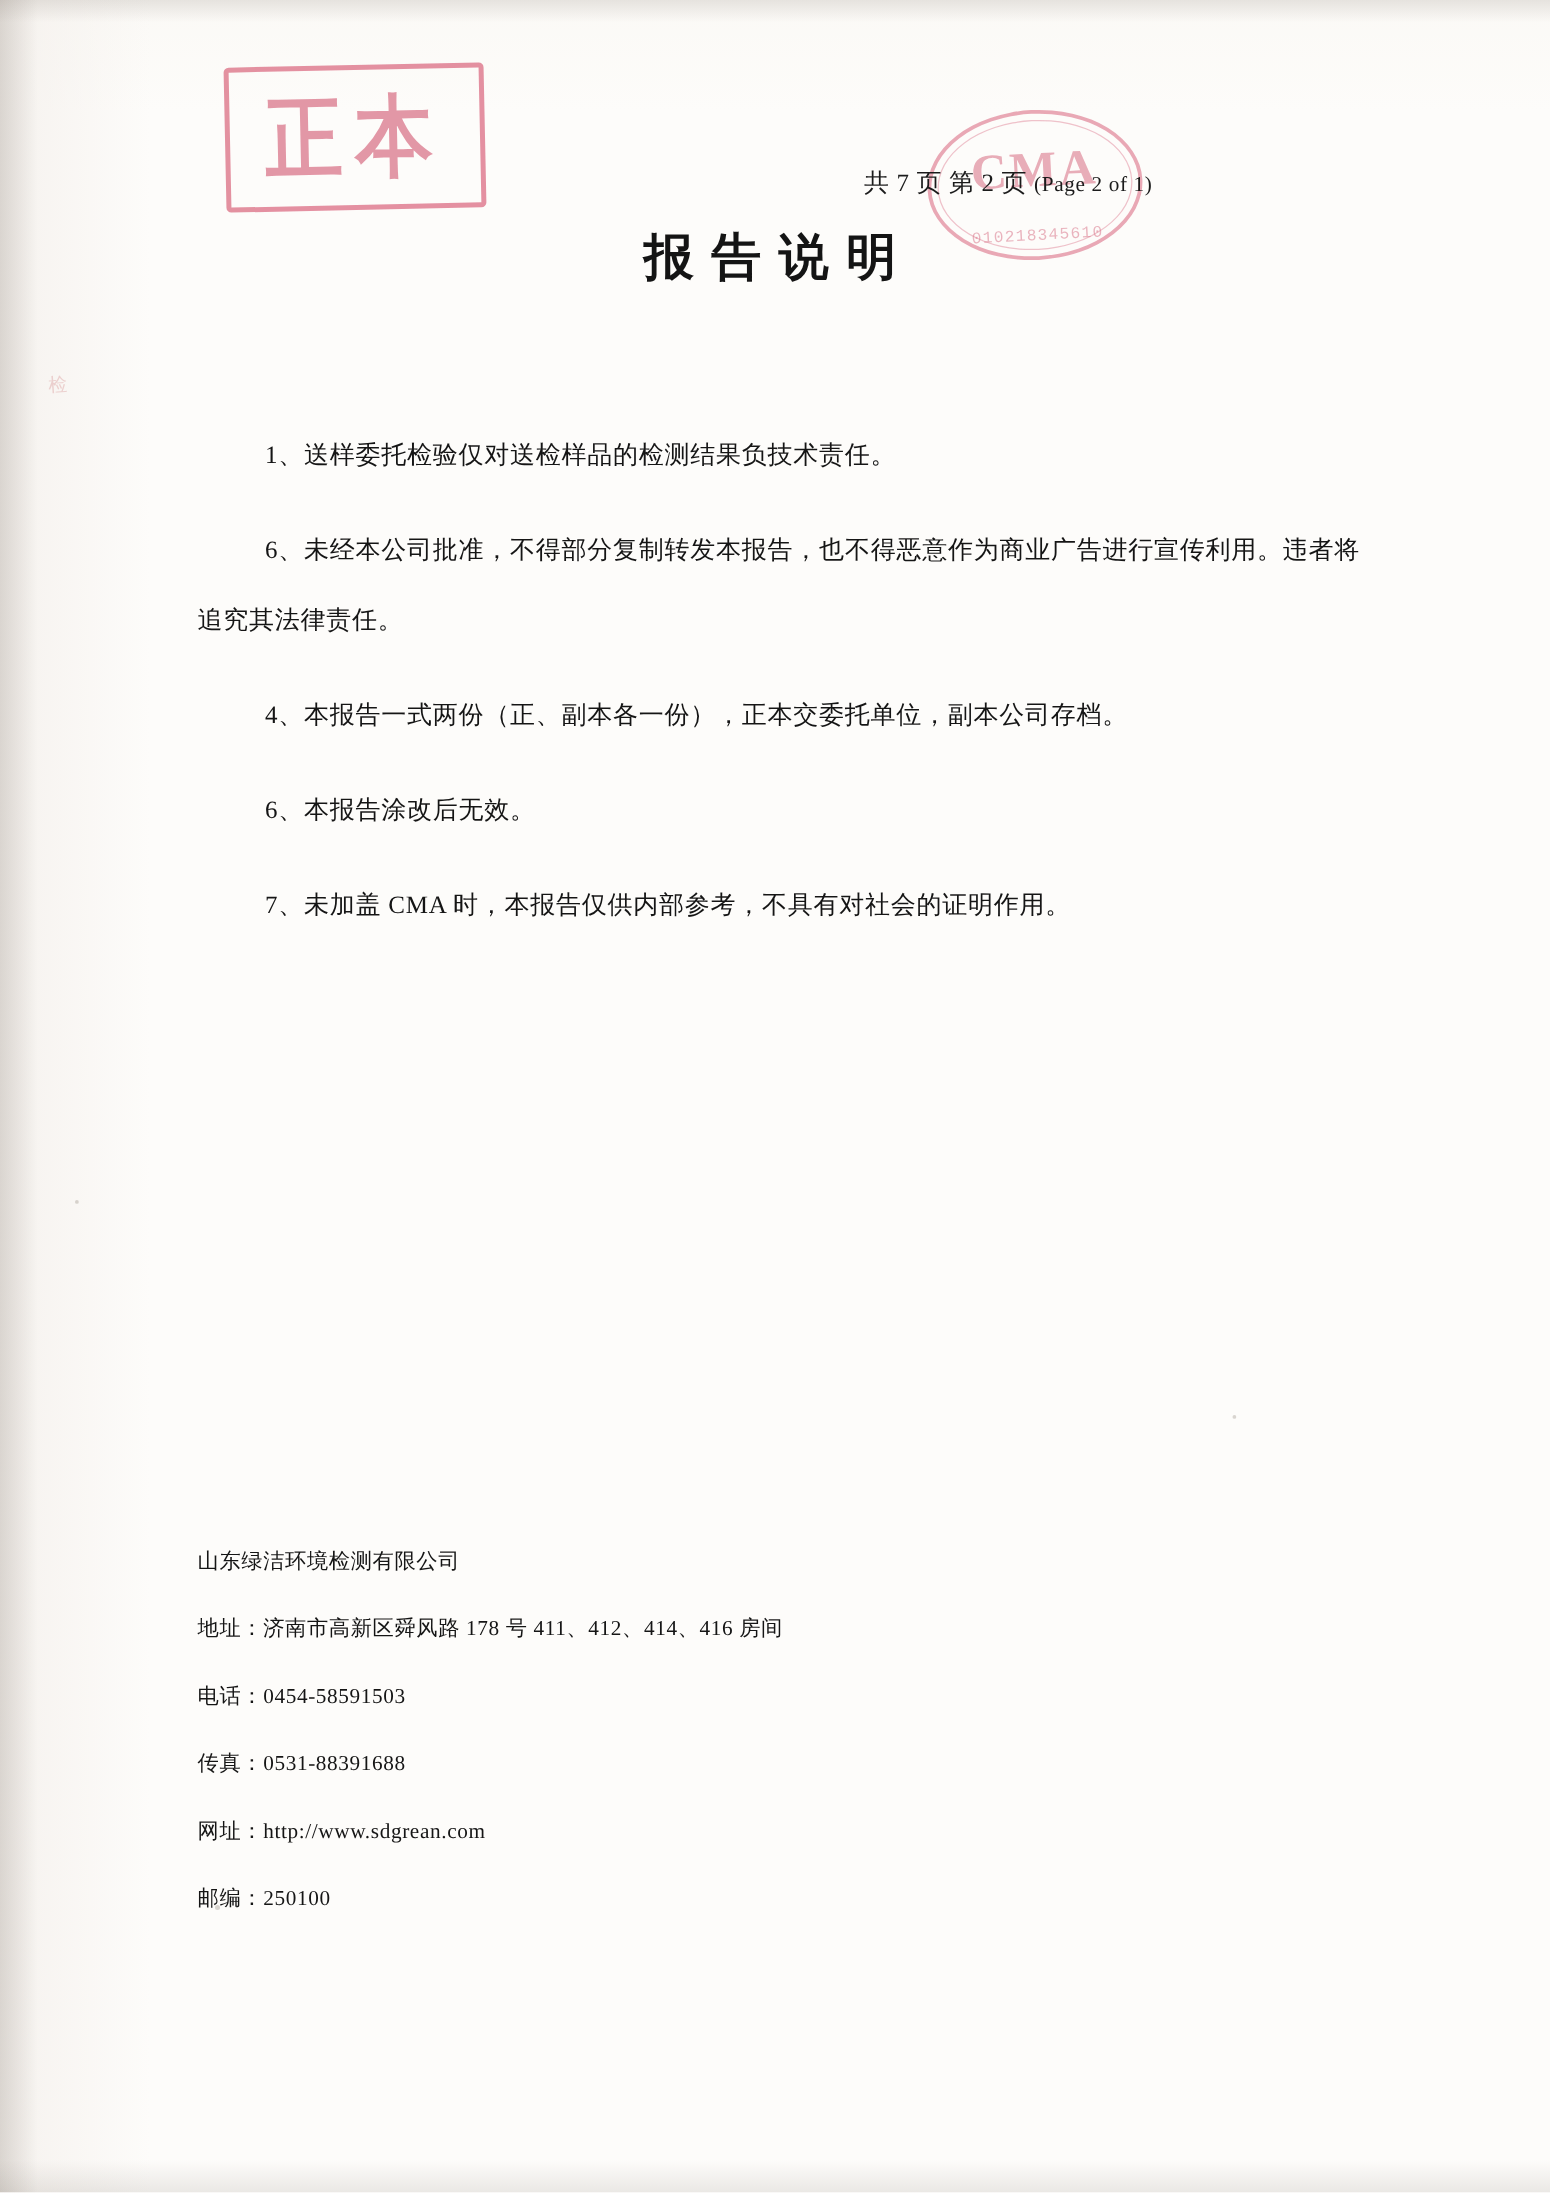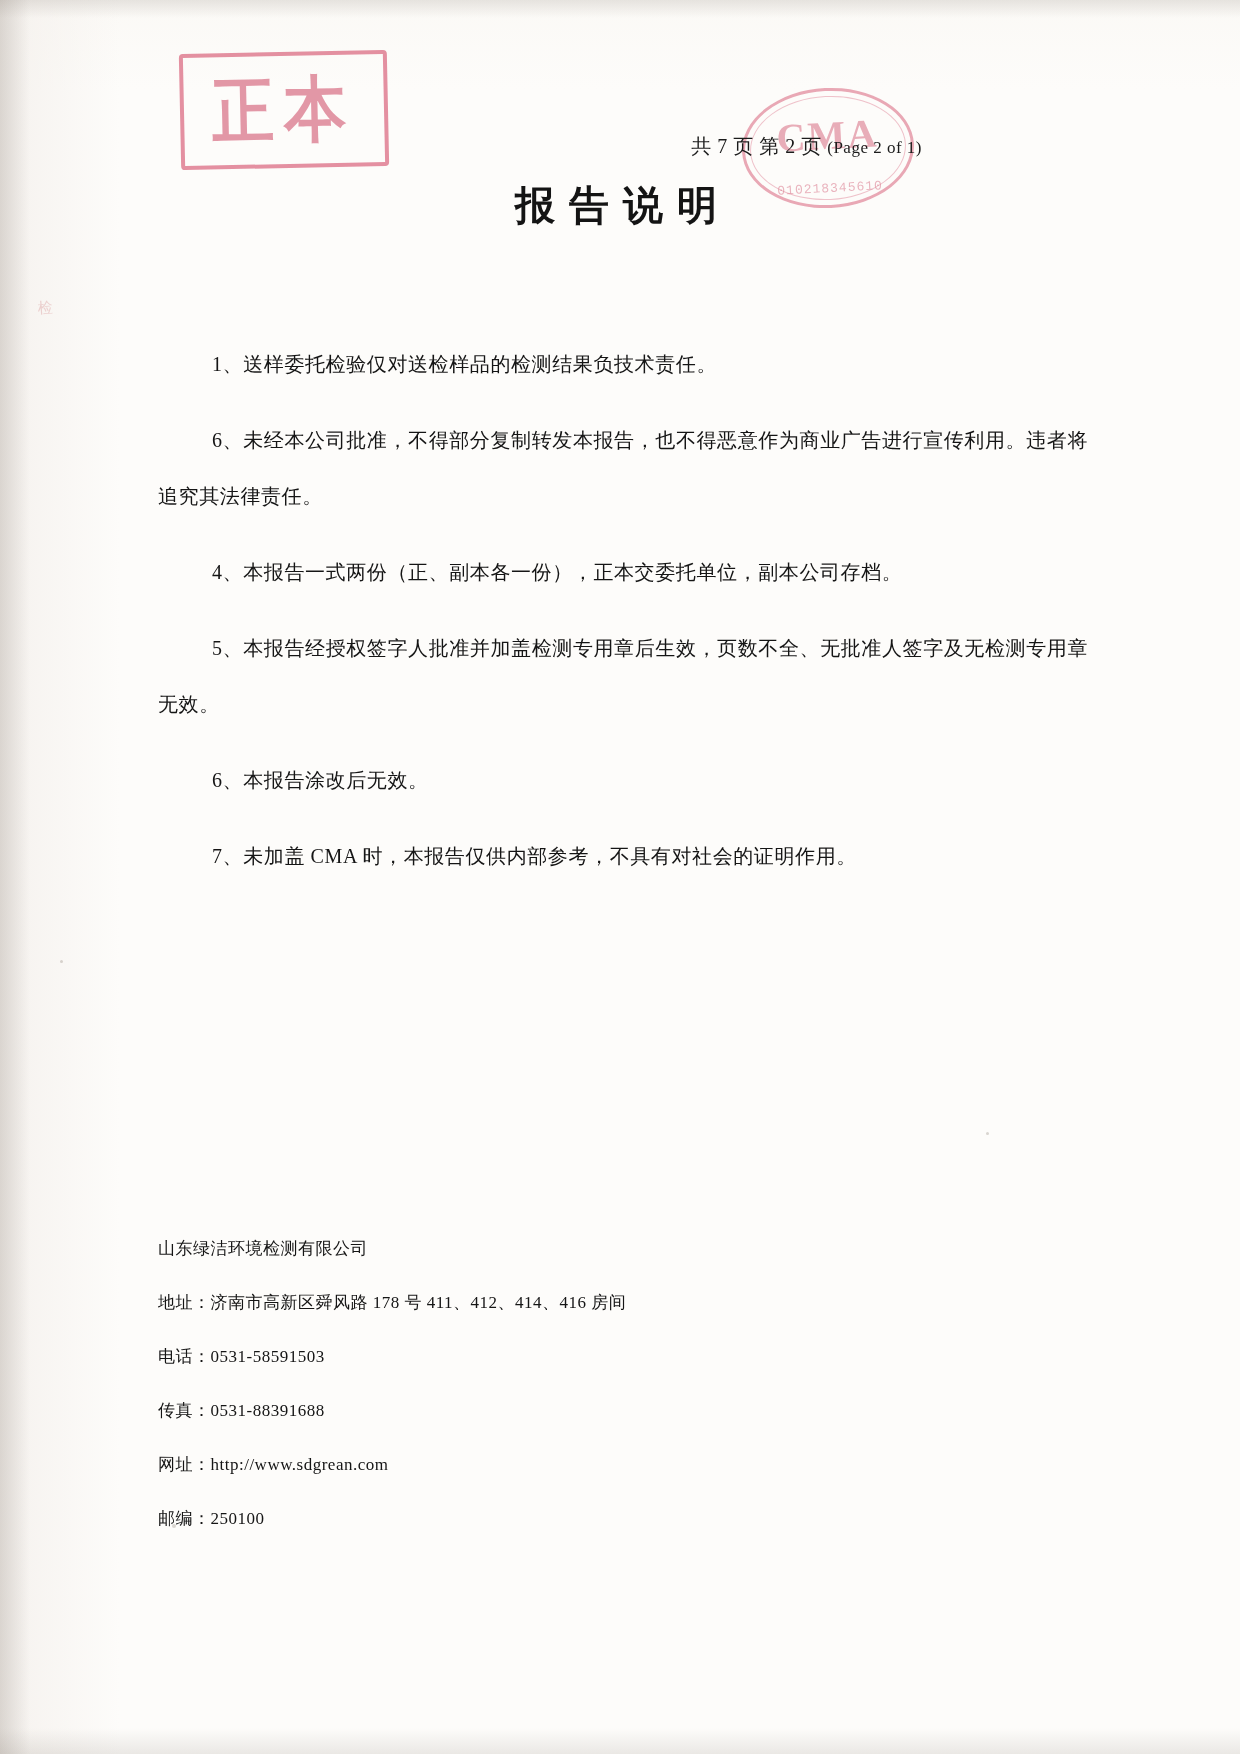--- a/index.html
+++ b/index.html
@@ -217,32 +217,31 @@
     <span>共 7 页  第 2 页</span>
     <span class="en">(Page 2 of 1)</span>
   </div>
 
   <div class="doc-title">报告说明</div>
 
   <div class="body-block">
     <p class="clause">1、送样委托检验仅对送检样品的检测结果负技术责任。</p>
     <p class="clause">6、未经本公司批准，不得部分复制转发本报告，也不得恶意作为商业广告进行宣传利用。违者将追究其法律责任。</p>
     <p class="clause">4、本报告一式两份（正、副本各一份），正本交委托单位，副本公司存档。</p>
-    <p class="clause">5、本报告经授权签字人批准并加盖检测专用章后生效，页数不全、无批准人签字及无检测专用章无效。</p>
     <p class="clause">6、本报告涂改后无效。</p>
     <p class="clause">7、未加盖 CMA 时，本报告仅供内部参考，不具有对社会的证明作用。</p>
   </div>
 
   <div class="contact-block">
     <div class="contact-line">山东绿洁环境检测有限公司</div>
     <div class="contact-line">
       <span>地址：</span><span class="val">济南市高新区舜风路 178 号 411、412、414、416 房间</span>
     </div>
     <div class="contact-line">
-      <span>电话：</span><span class="val">0531-58591503</span>
+      <span>电话：</span><span class="val">0454-58591503</span>
     </div>
     <div class="contact-line">
       <span>传真：</span><span class="val">0531-88391688</span>
     </div>
     <div class="contact-line">
       <span>网址：</span><span class="val">http://www.sdgrean.com</span>
     </div>
     <div class="contact-line">
       <span>邮编：</span><span class="val">250100</span>
     </div>

